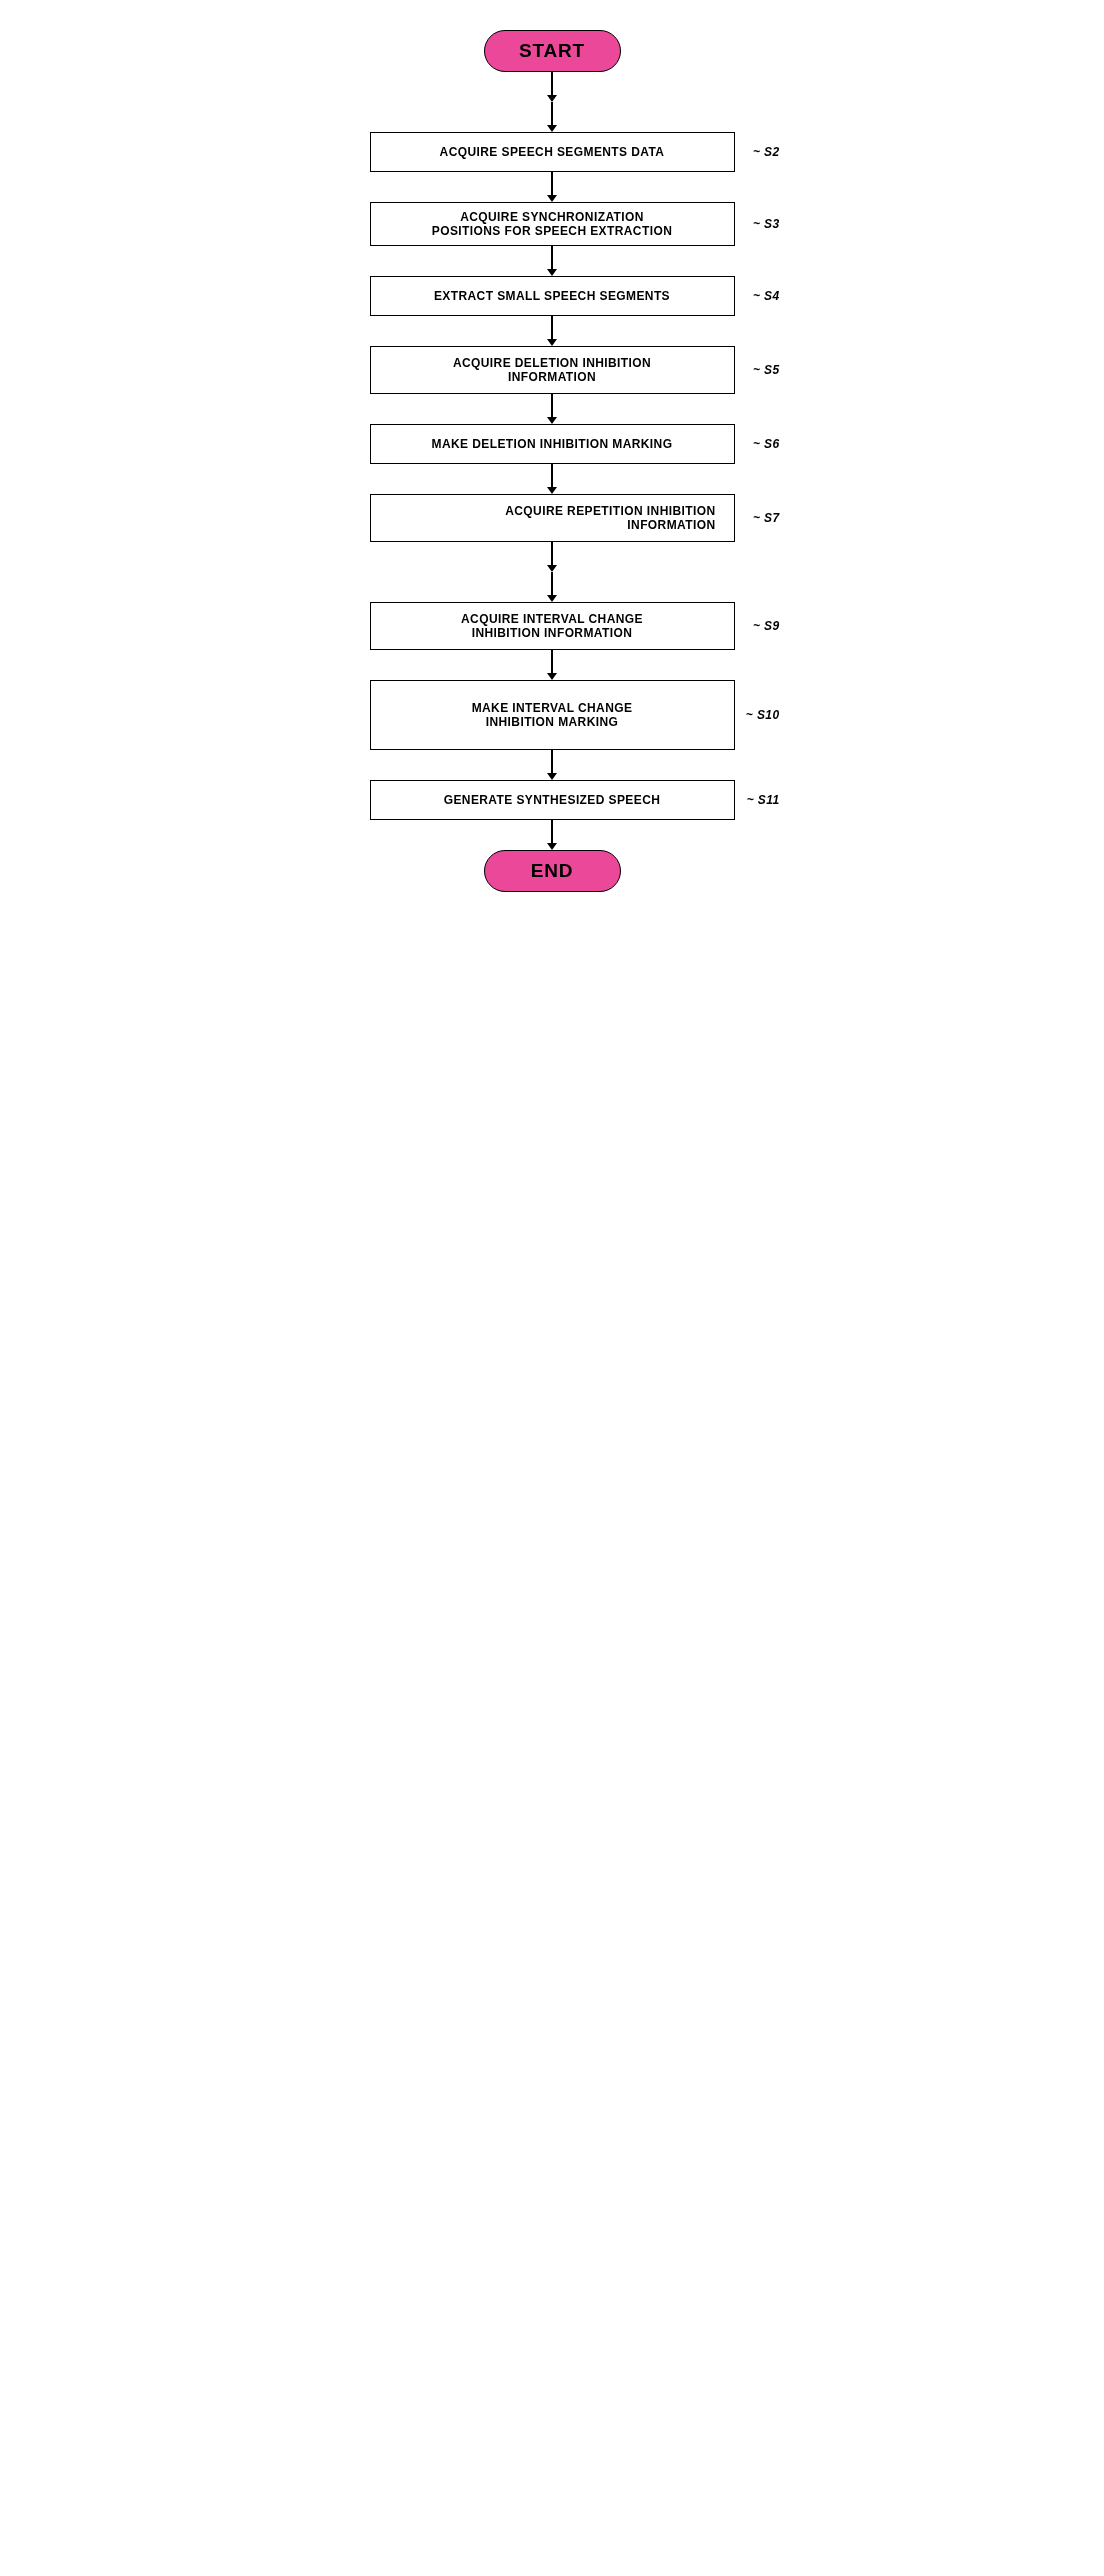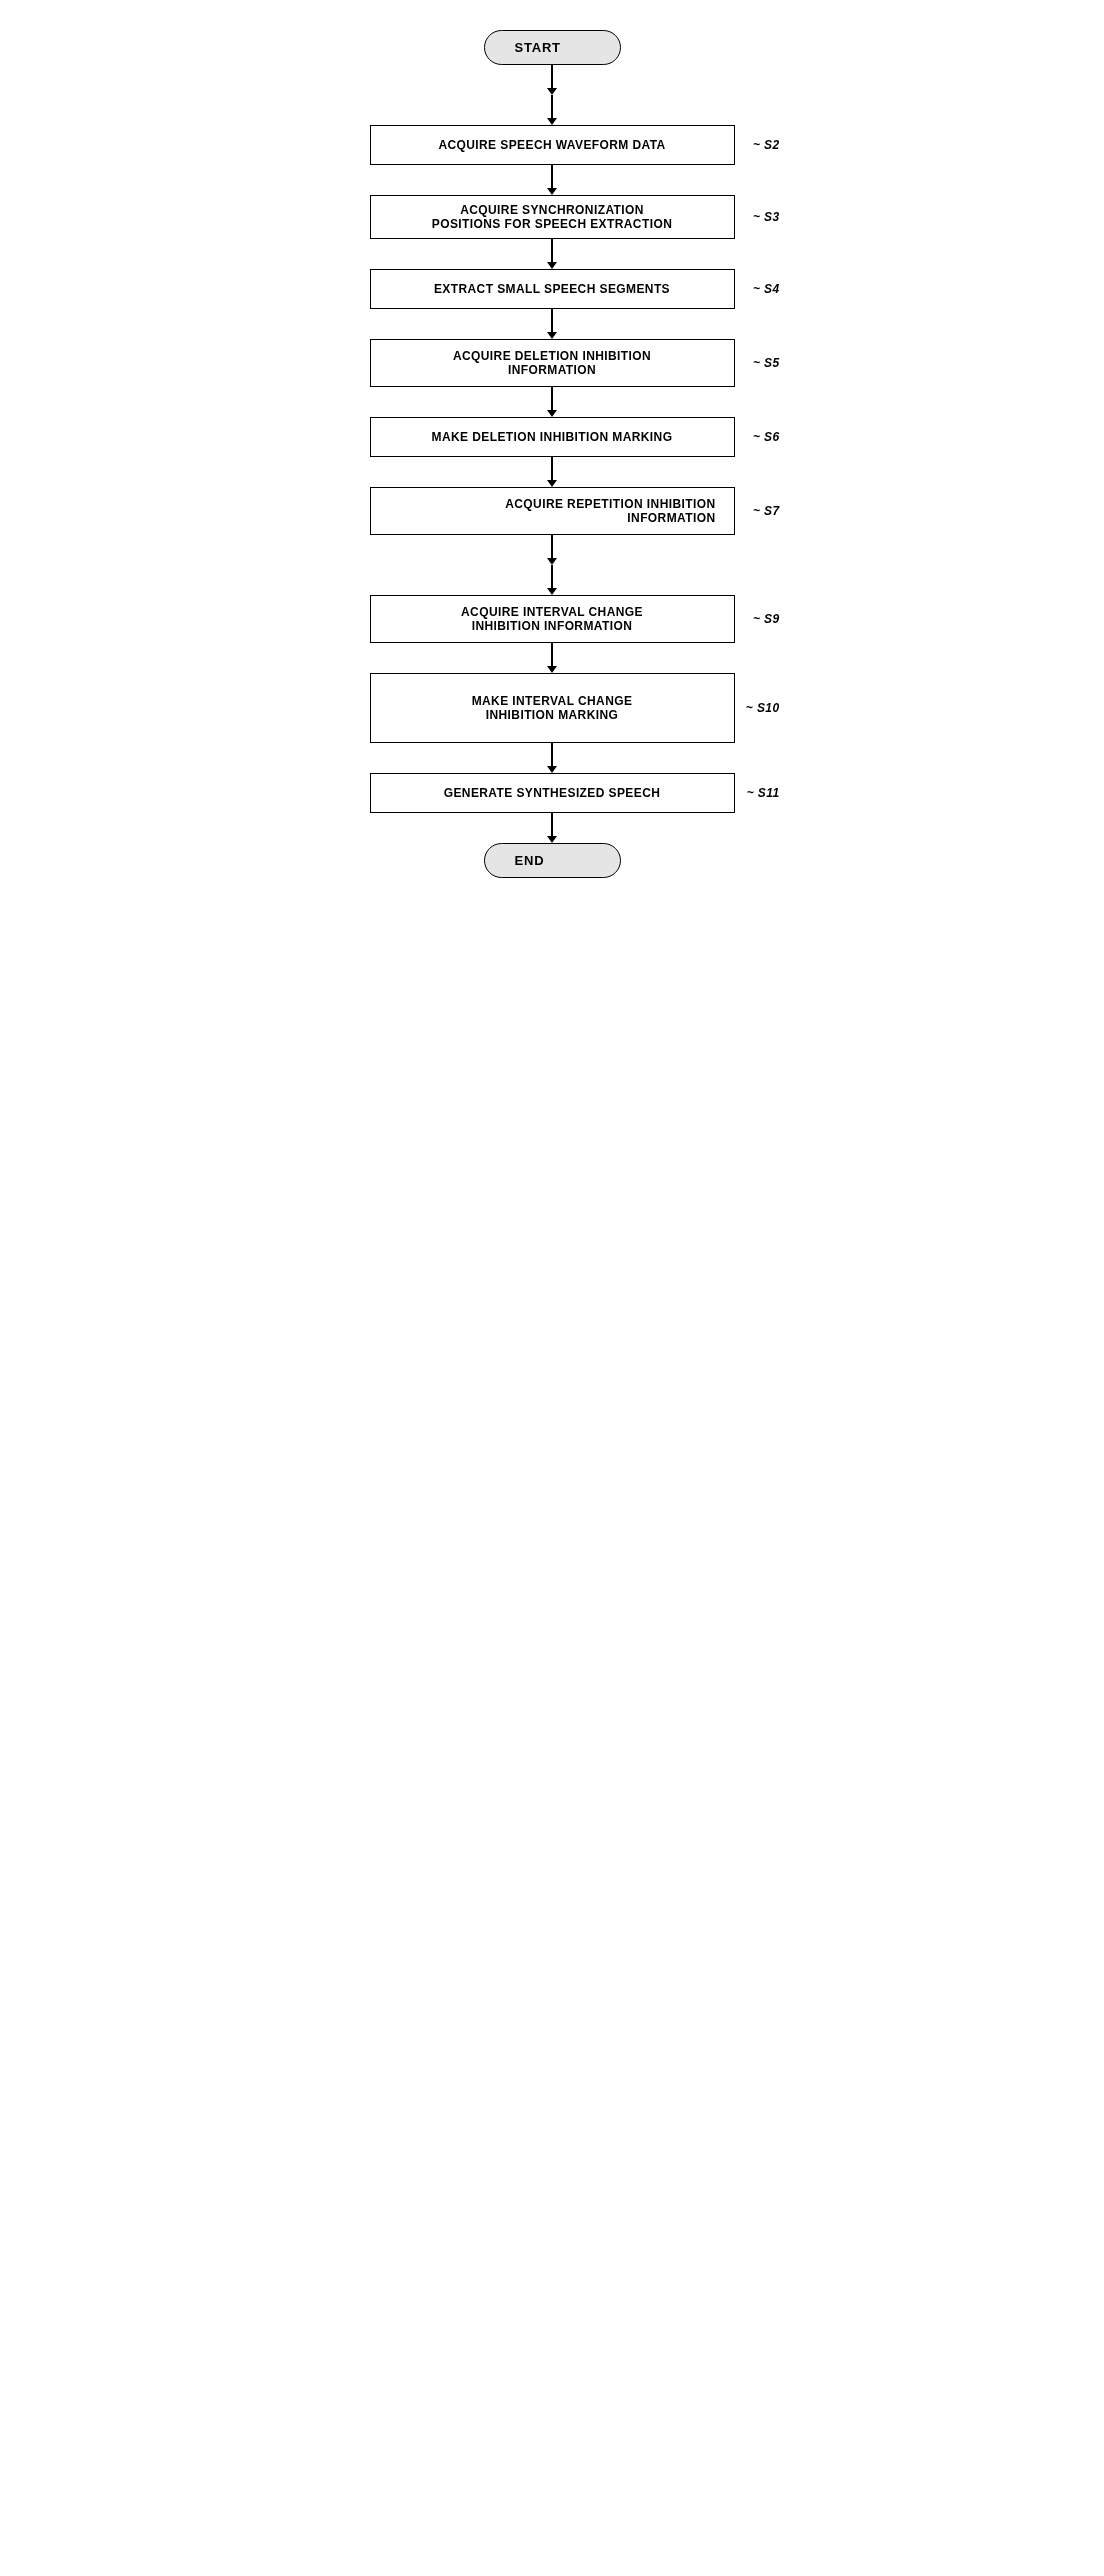--- a/index.html
+++ b/index.html
@@ -21,24 +21,25 @@
       flex-direction: column;
       align-items: center;
       width: 457px;
       position: relative;
     }
 
     .terminal {
       border: 1.5px solid #000;
       border-radius: 23px;
       padding: 9px 30px;
-      font-size: 13px;
+      font-size: 19px;
       font-weight: bold;
       letter-spacing: 0.8px;
-      background: #e5e5e5;
+      text-align: center;
+      background: #ec4899;
       min-width: 137px;
     }
 
     .process-box {
       border: 1.5px solid #000;
       padding: 12px 18px;
       font-size: 12px;
       font-weight: bold;
       letter-spacing: 0.4px;
       text-align: center;
@@ -99,21 +100,21 @@
   </div>
 
 
   <div class="arrow">
     <div class="arrow-line"></div>
     <div class="arrow-head"></div>
   </div>
 
   <div class="step-wrapper">
     <div class="process-box">
-      <span>ACQUIRE SPEECH WAVEFORM DATA</span>
+      <span>ACQUIRE SPEECH SEGMENTS DATA</span>
       <span class="step-label">~ S2</span>
     </div>
   </div>
 
   <div class="arrow">
     <div class="arrow-line"></div>
     <div class="arrow-head"></div>
   </div>
 
   <div class="step-wrapper">

